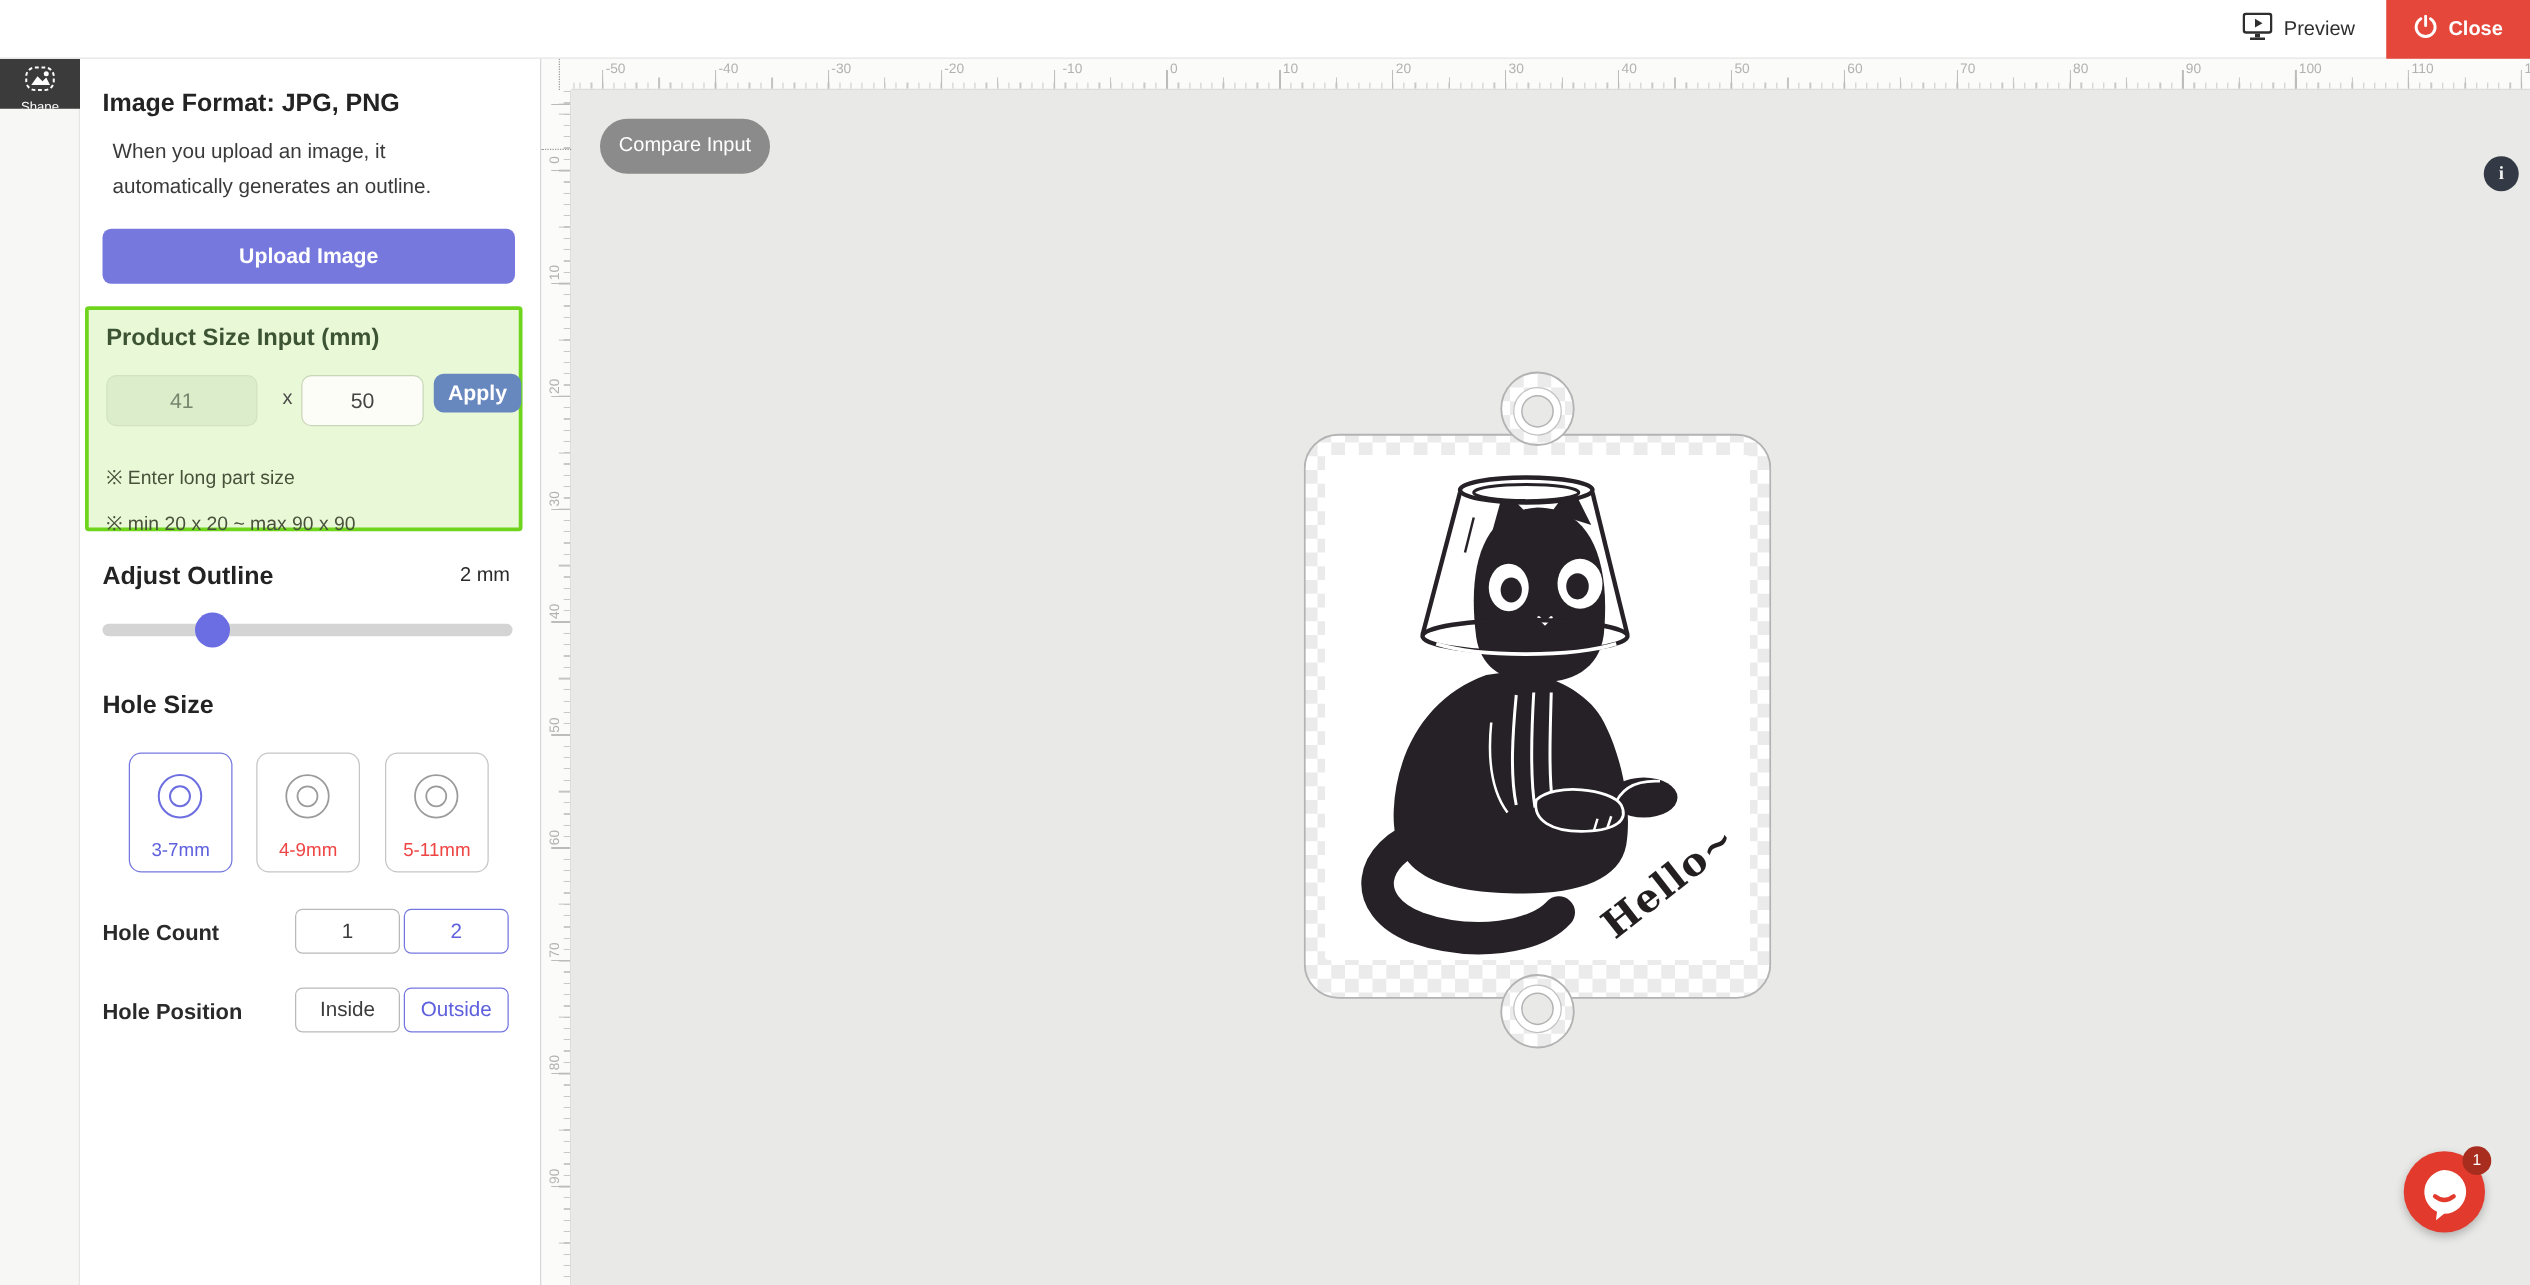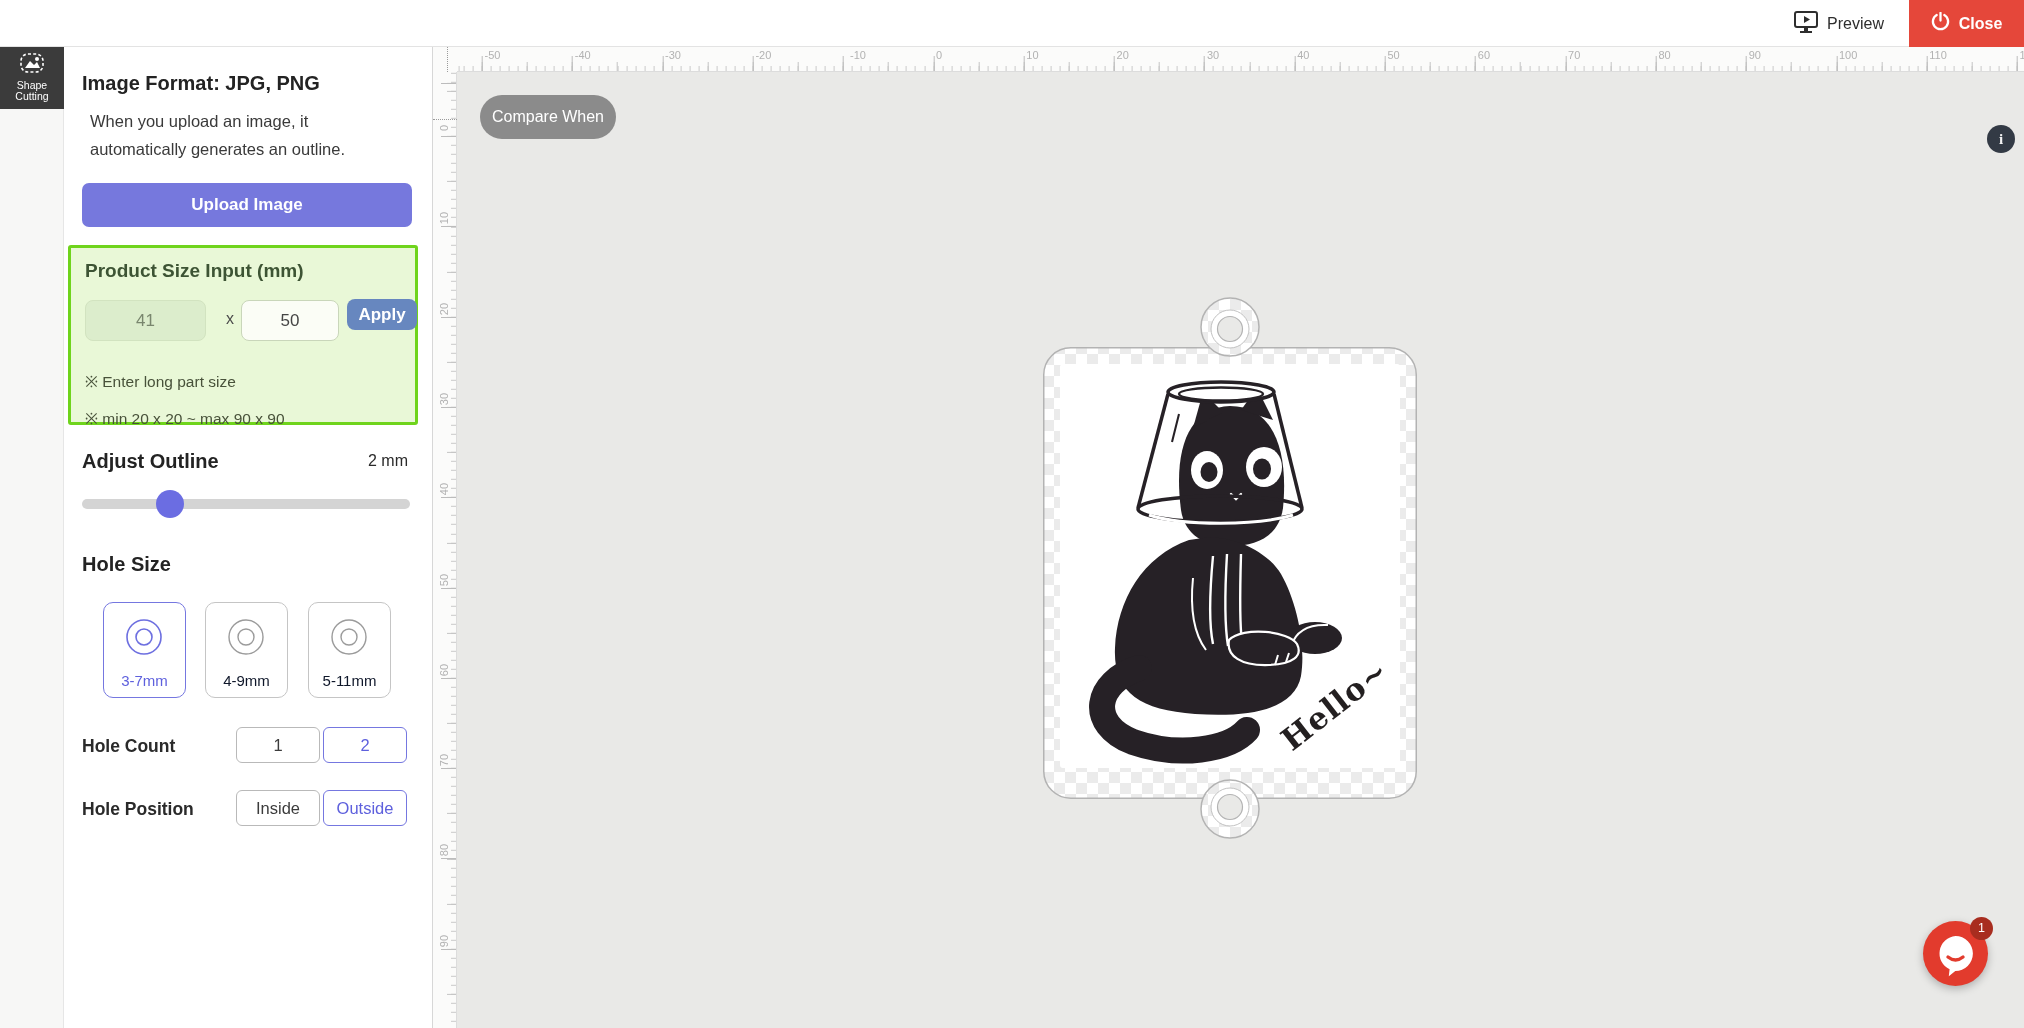--- a/index.html
+++ b/index.html
@@ -11,21 +11,21 @@
     border-bottom:1px solid #e3e3e3; z-index:30; }
   #preview-btn { position:absolute; right:140px; top:0; height:47px; display:flex; align-items:center;
     gap:9px; color:#2e2e2e; font-size:16px; cursor:pointer; }
   #close-btn { position:absolute; right:0; top:0; width:115px; height:47px; background:#e5473a;
     color:#fff; display:flex; align-items:center; justify-content:center; gap:9px;
     font-size:16px; font-weight:bold; cursor:pointer; }
 
   
   #rail { position:absolute; left:0; top:47px; width:64px; height:981px; background:#f7f7f6;
     border-right:1px solid #e6e6e6; z-index:25; }
-  #rail-tab { position:absolute; left:0; top:0; width:64px; height:62px; background:#3b3b3b;
+  #rail-tab { position:absolute; left:0; top:0; width:64px; height:40px; background:#3b3b3b;
     color:#fff; text-align:center; cursor:pointer; overflow:hidden; }
   #rail-tab .ic { margin-top:3px; }
   #rail-tab .t { font-size:10.5px; line-height:11px; }
 
   
   #panel { position:absolute; left:64px; top:47px; width:369px; height:981px; background:#fff;
     border-right:1px solid #d7d7d7; z-index:20; }
   .p-title { position:absolute; font-size:20px; font-weight:bold; color:#232323; }
   #fmt-title { left:18px; top:25px; }
   #hint { position:absolute; left:26px; top:60px; width:300px; font-size:16.5px; color:#3a3a3a; line-height:28px; }
@@ -49,21 +49,21 @@
   #outline-val { position:absolute; right:24px; top:405px; font-size:16px; color:#2a2a2a; }
   #slider { position:absolute; left:18px; top:452px; width:328px; height:10px; background:#d4d4d4;
     border-radius:5px; cursor:pointer; }
   #slider-thumb { position:absolute; left:74px; top:-9px; width:28px; height:28px; border-radius:50%;
     background:#6b6de2; cursor:grab; }
 
   #holesize-title { left:18px; top:506px; }
   .hole-card { position:absolute; top:555px; width:83px; height:96px; background:#fff;
     border:1px solid #c5c5c5; border-radius:10px; cursor:pointer; text-align:center; }
   .hole-card.sel { border:1.5px solid #7577e0; }
-  .hole-card .lbl { position:absolute; bottom:8px; width:100%; font-size:15px; color:#0f172a; }
+  .hole-card .lbl { position:absolute; bottom:8px; width:100%; font-size:15px; color:#ef4444; }
   .hole-card.sel .lbl { color:#5e60dd; }
   #card1 { left:39px; } #card2 { left:141px; } #card3 { left:244px; }
 
   .row-label { position:absolute; left:18px; font-size:17.5px; font-weight:bold; color:#2a2a2a; }
   .pill-btn { position:absolute; width:84px; height:36px; background:#fff; border:1px solid #b9b9b9;
     border-radius:6px; font-size:16.5px; color:#3c3c3c; cursor:pointer;
     font-family:"Liberation Sans", sans-serif; }
   .pill-btn.sel { border:1.5px solid #7577e0; color:#5e60dd; }
   #count-label { top:689px; } #pos-label { top:752px; }
   #count-1 { left:172px; top:680px; } #count-2 { left:259px; top:680px; }
@@ -242,21 +242,21 @@
     <span class="v-num" style="top: 411.2px;">40</span>
     <span class="v-num" style="top: 501.5px;">50</span>
     <span class="v-num" style="top: 591.8px;">60</span>
     <span class="v-num" style="top: 682.1px;">70</span>
     <span class="v-num" style="top: 772.4px;">80</span>
     <span class="v-num" style="top: 862.7px;">90</span>
   </div>
 <div class="guide-v"></div>
 <div class="guide-h"></div>
 
-<button id="compare-btn">Compare When</button>
+<button id="compare-btn">Compare Input</button>
 <div id="info-btn">i</div>
 
 <svg id="keychain" width="374" height="560" viewBox="0 0 374 560">
   <defs>
     <pattern id="chk" width="22" height="22" patternUnits="userSpaceOnUse">
       <rect width="22" height="22" fill="#ffffff"></rect>
       <rect width="11" height="11" fill="#ebebeb"></rect>
       <rect x="11" y="11" width="11" height="11" fill="#ebebeb"></rect>
     </pattern>
   </defs>

